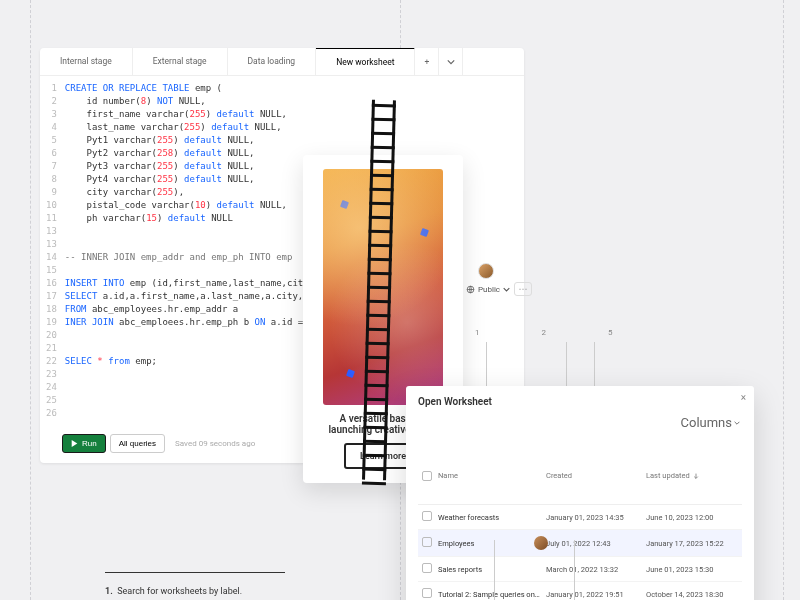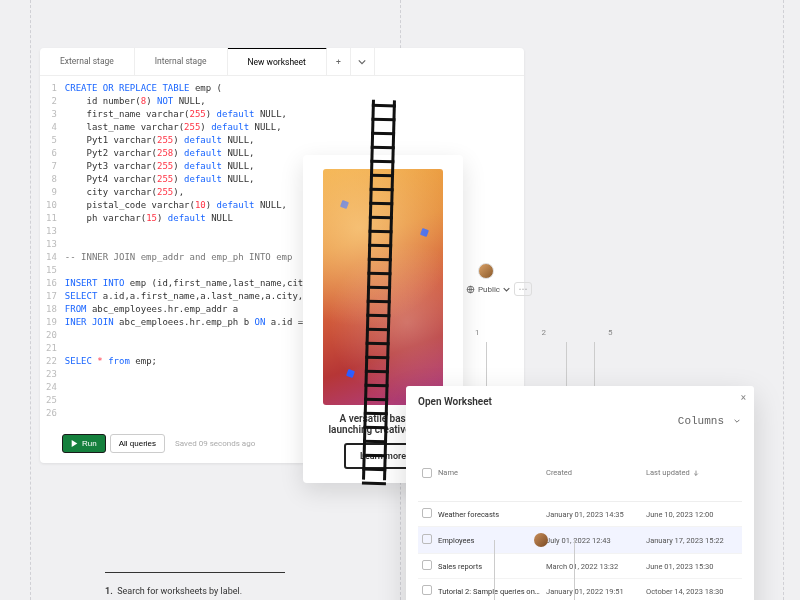--- a/index.html
+++ b/index.html
@@ -194,21 +194,21 @@
   .col-head {
     display:flex; font-size:7.5px; color:#777;
     padding: 5px 0 21px 4px; border-bottom:1px solid #eee;
     align-items:flex-start;
     margin-top:36px;
   }
   .col-head .cchk{width:16px}
   .col-head .cname{flex:1}
   .col-head .ccreated{width:100px}
   .col-head .cupdated{width:96px; display:flex; align-items:center; gap:3px;}
-  .columns-link { margin-left:auto; font-size:11px; color:#666; display:flex; align-items:center; gap:10px; padding-right:2px;font-family:Liberation Mono, monospace;}
+  .columns-link { margin-left:auto; font-size:13px; color:#666; display:flex; align-items:center; gap:2px; padding-right:2px;}
   .trow {
     display:flex; align-items:center;
     font-size:7.5px; padding:6px 0 6px 4px;
     border-bottom:1px solid #f3f3f3;
   }
   .trow .cchk{width:16px}
   .trow .cname{flex:1; white-space:nowrap; overflow:hidden; text-overflow:ellipsis; padding-right:6px;}
   .trow .ccreated{width:100px; color:#555;}
   .trow .cupdated{width:96px; color:#555;}
   .trow.hl{ background:#f2f4ff; }
@@ -232,22 +232,23 @@
 </style>
 </head>
 <body>
 
 <div class="guide-v gv1"></div>
 <div class="guide-v gv2"></div>
 <div class="guide-v gv3"></div>
 
 <div class="editor-card">
   <div class="tabs" id="tabbar">
+      <div class="tab">Internal stage</div>
       <div class="tab">External stage</div>
-      <div class="tab">Internal stage</div>
+      <div class="tab">Data loading</div>
       <div class="tab active">New worksheet</div>
       <div class="addtab">+</div>
       <div class="moretab">
         <svg viewBox="0 0 10 10">
           <path d="M1 3 L5 7 L9 3" stroke="#666" fill="none" stroke-width="1.5"></path>
         </svg>
       </div>
     </div>
   <div class="code-area">
     <div class="gutter" id="gutter">

